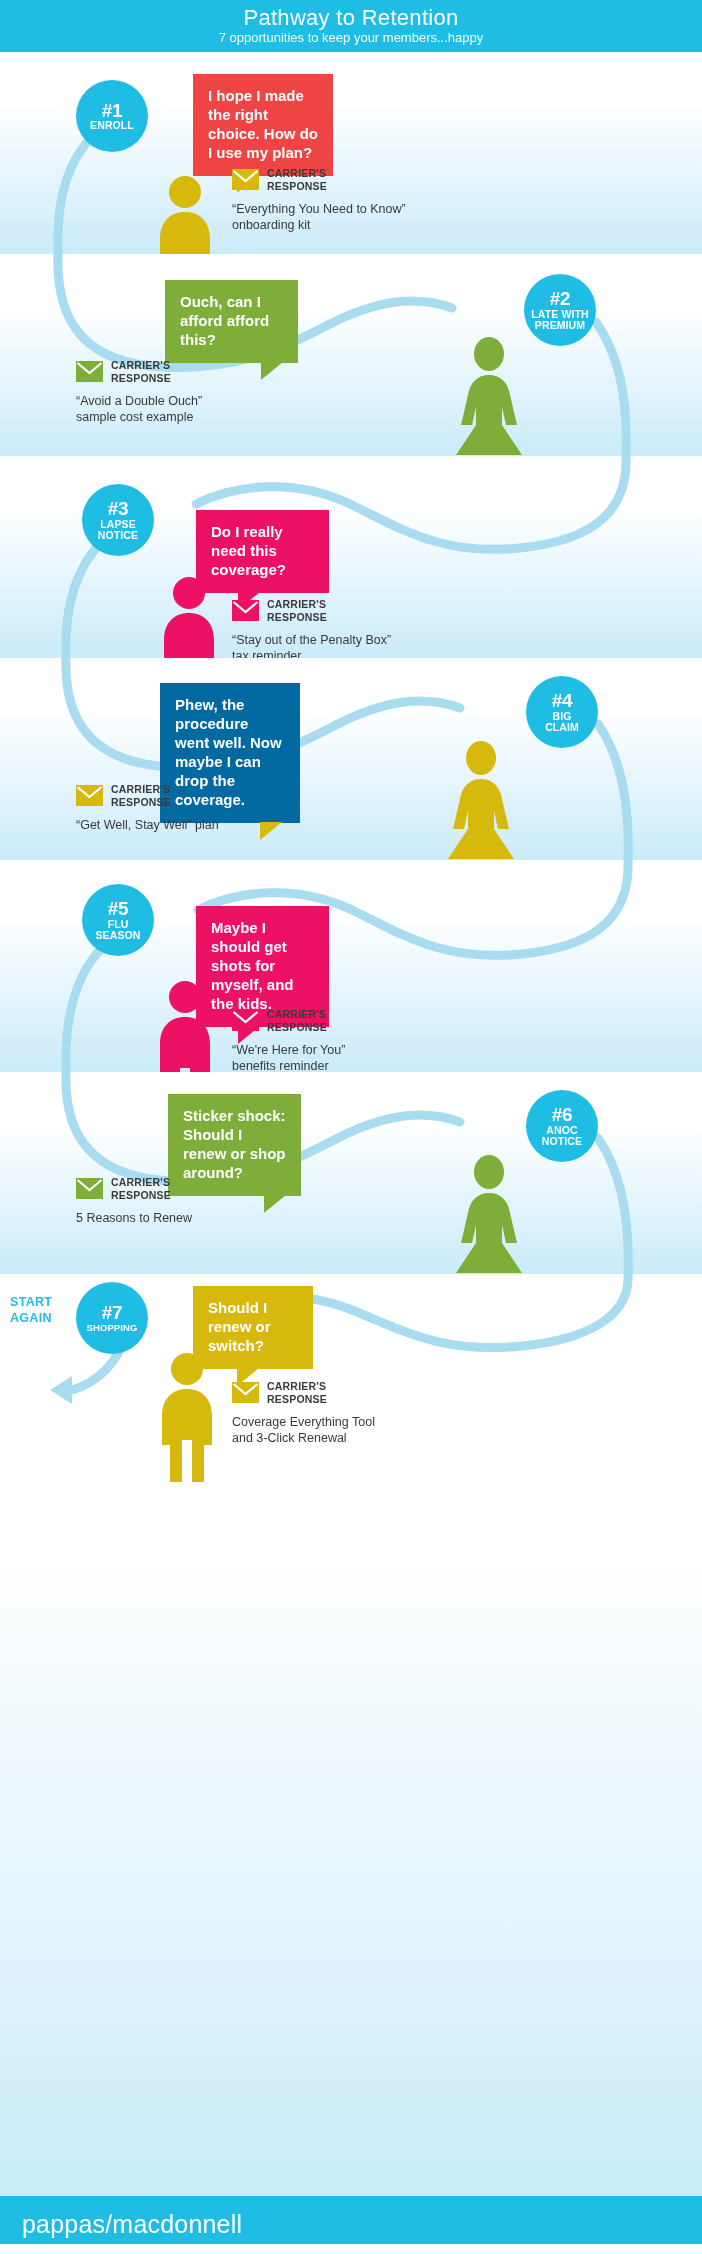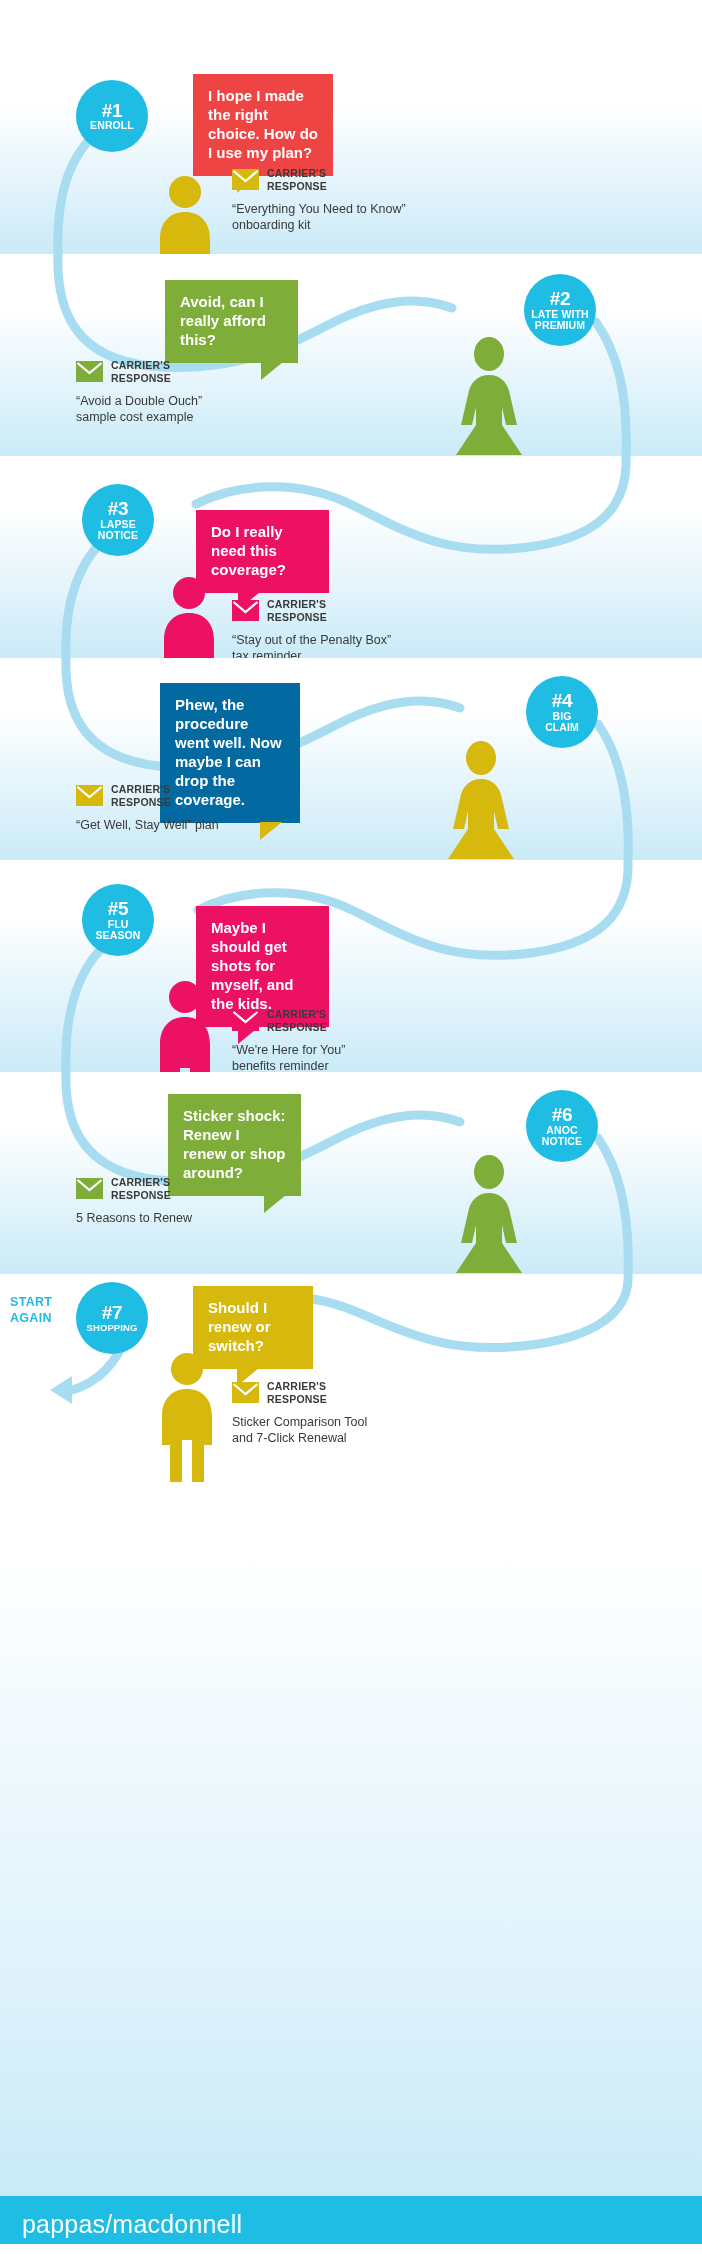--- a/index.html
+++ b/index.html
@@ -85,20 +85,24 @@
   .start-again {
     position:absolute; color:#1fbde4; font-size:12.5px; font-weight:700;
     line-height:16px; letter-spacing:.3px;
   }
 </style>
 </head>
 <body>
 
 <div class="infographic">
 
+  <div class="header">
+    <div class="header-title">Pathway to Retention</div>
+    <div class="header-sub">7 opportunities to keep your members...happy</div>
+  </div>
 
   <div class="section" style="top:52px;height:202px;">
     <div class="sec-bg-grad"></div>
     <svg class="ribbon" viewBox="0 0 702 202" preserveAspectRatio="none">
       <path d="M112,68 C70,96 56,140 58,202" stroke="#a8dcf0" stroke-width="9" fill="none" stroke-linecap="round"></path>
     </svg>
 
     <div class="bubble" style="left:76px;top:28px;">
       <div class="bubble-num">#1</div>
       <div class="bubble-label">ENROLL</div>
@@ -154,21 +158,21 @@
     <div class="person" style="left:448px;top:83px;">
       <svg width="82" height="118" viewBox="0 0 82 118">
         <ellipse cx="41" cy="17" rx="15" ry="17" fill="#7ead3a"></ellipse>
         <path d="M41,38 C30,38 22,45 20,58 L13,88 L24,88 L28,70 L28,88 L8,118 L74,118 L54,88 L54,70 L58,88 L69,88 L62,58 C60,45 52,38 41,38 Z" fill="#7ead3a"></path>
         <rect x="35" y="100" width="5" height="18" fill="#7ead3a"></rect>
         <rect x="43" y="100" width="5" height="18" fill="#7ead3a"></rect>
       </svg>
     </div>
 
     <div class="balloon" style="left:165px;top:26px;width:133px;background:#7ead3a;">
-      <div class="balloon-text">Avoid, can I really afford this?</div>
+      <div class="balloon-text">Ouch, can I afford afford this?</div>
       <div class="balloon-tail" style="left:96px;border-top-color:#7ead3a;"></div>
     </div>
 
     <div class="resp" style="left:76px;top:105px;width:230px;">
       <div class="resp-head">
         <span class="env">
           <svg width="27" height="21" viewBox="0 0 27 21">
             <rect x="0" y="0" width="27" height="21" fill="#7ead3a"></rect>
             <path d="M1.5,2 L13.5,12 L25.5,2" stroke="#ffffff" stroke-width="2.2" fill="none"></path>
           </svg>
@@ -345,21 +349,21 @@
     <div class="person" style="left:448px;top:83px;">
       <svg width="82" height="118" viewBox="0 0 82 118">
         <ellipse cx="41" cy="17" rx="15" ry="17" fill="#7ead3a"></ellipse>
         <path d="M41,38 C30,38 22,45 20,58 L13,88 L24,88 L28,70 L28,88 L8,118 L74,118 L54,88 L54,70 L58,88 L69,88 L62,58 C60,45 52,38 41,38 Z" fill="#7ead3a"></path>
         <rect x="35" y="100" width="5" height="18" fill="#7ead3a"></rect>
         <rect x="43" y="100" width="5" height="18" fill="#7ead3a"></rect>
       </svg>
     </div>
 
     <div class="balloon" style="left:168px;top:22px;width:133px;background:#7ead3a;">
-      <div class="balloon-text">Sticker shock: Renew I renew or shop around?</div>
+      <div class="balloon-text">Sticker shock: Should I renew or shop around?</div>
       <div class="balloon-tail" style="left:96px;border-top-color:#7ead3a;"></div>
     </div>
 
     <div class="resp" style="left:76px;top:104px;width:230px;">
       <div class="resp-head">
         <span class="env">
           <svg width="27" height="21" viewBox="0 0 27 21">
             <rect x="0" y="0" width="27" height="21" fill="#7ead3a"></rect>
             <path d="M1.5,2 L13.5,12 L25.5,2" stroke="#ffffff" stroke-width="2.2" fill="none"></path>
           </svg>
@@ -412,22 +416,22 @@
             <rect x="0" y="0" width="27" height="21" fill="#d7b80d"></rect>
             <path d="M1.5,2 L13.5,12 L25.5,2" stroke="#ffffff" stroke-width="2.2" fill="none"></path>
           </svg>
         </span>
         <span class="resp-title">
           <span>CARRIER'S</span><br>
           <span>RESPONSE</span>
         </span>
       </div>
       <div class="resp-body">
-        <span>Sticker Comparison Tool</span><br>
-        <span>and 7-Click Renewal</span>
+        <span>Coverage Everything Tool</span><br>
+        <span>and 3-Click Renewal</span>
       </div>
     </div>
   </div>
 
   <div class="footer">
     <div class="footer-logo">pappas/macdonnell</div>
   </div>
 
 </div>
 

